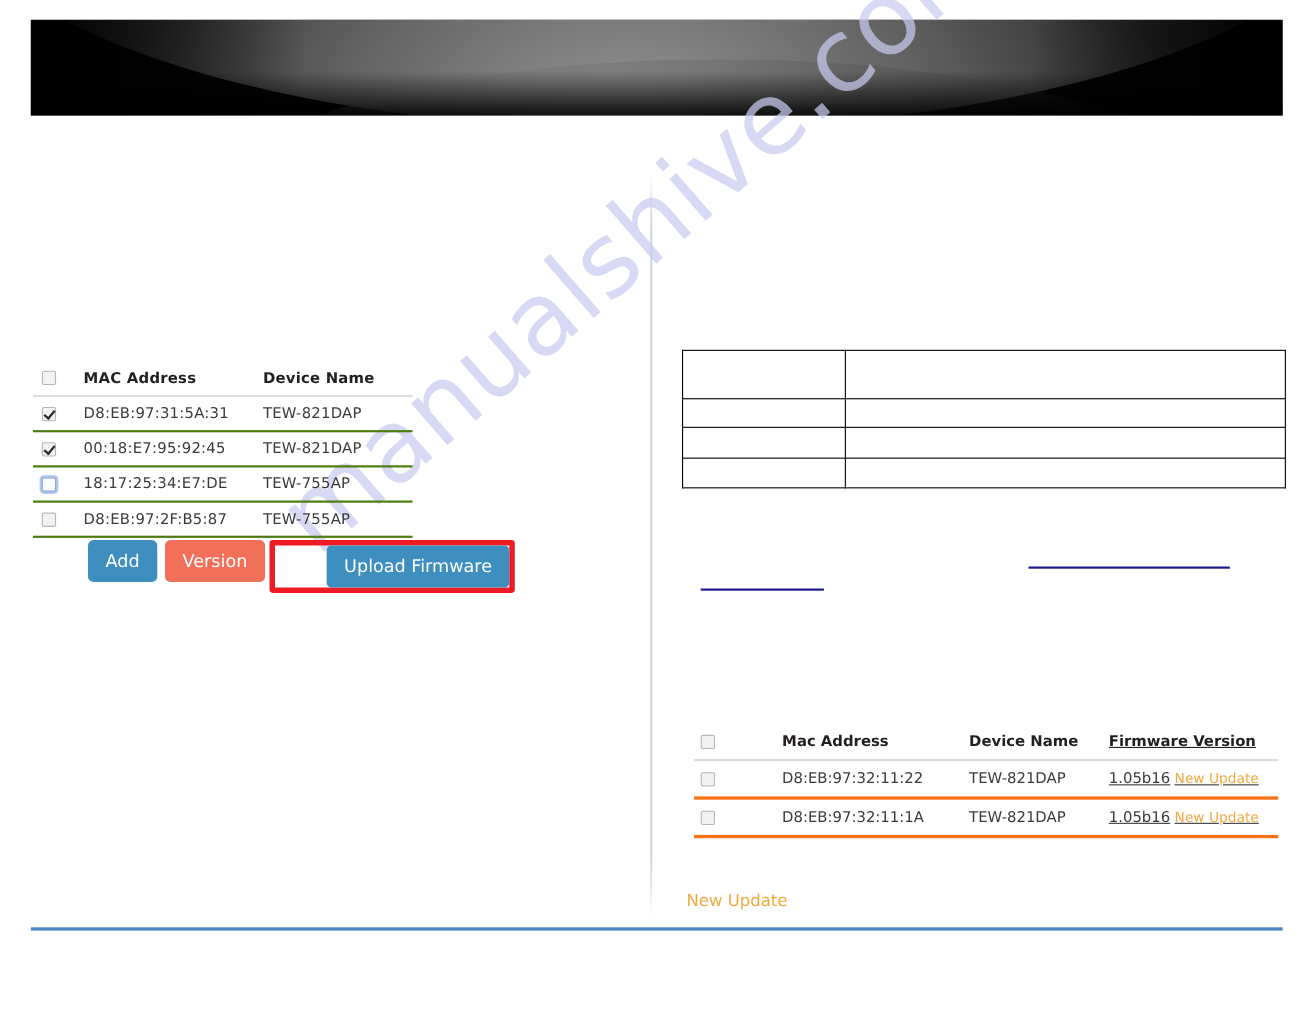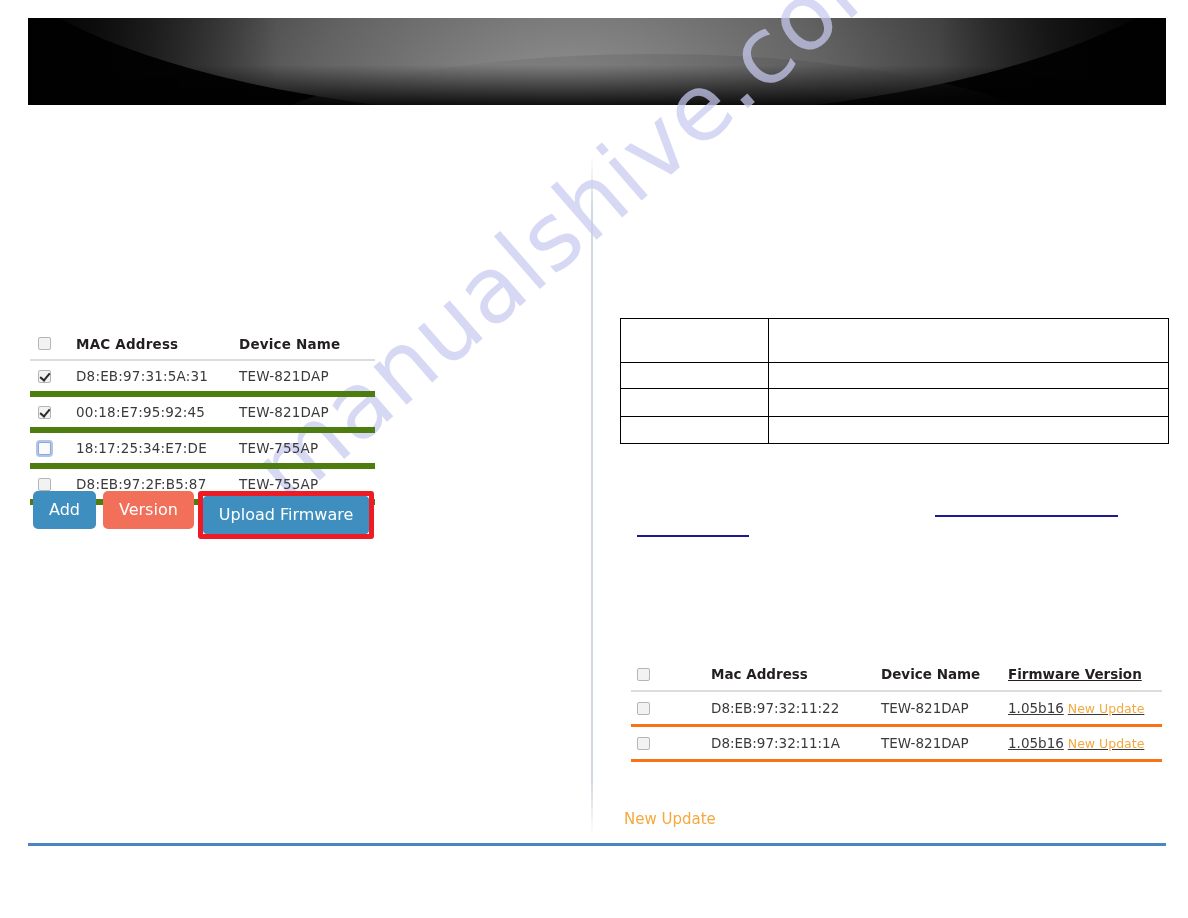--- a/index.html
+++ b/index.html
@@ -124,21 +124,21 @@
     position: absolute;
     left: 30px;
     top: 328px;
     width: 345px;
     z-index: 10;
   }
   .lt-row {
     display: flex;
     align-items: center;
     height: 30px;
-    border-bottom: 6px solid #4d7c0f;
+    border-bottom: 2px solid #4d7c0f;
   }
   .lt-row.header {
     border-bottom: 2px solid #dcdcdc;
     height: 31px;
   }
   .lt-cb {
     width: 46px;
     flex: 0 0 46px;
     display: flex;
     align-items: center;
@@ -209,21 +209,21 @@
     font-family: "DejaVu Sans", "Liberation Sans", sans-serif;
     font-size: 16px;
     height: 38px;
     line-height: 38px;
     padding: 0 16px;
     text-align: center;
     cursor: pointer;
     box-sizing: border-box;
     white-space: nowrap;
   }
-  .btn-blue   { background: #3e8fbf; }
+  .btn-blue   { background: #3e8fbf; margin-left: 47px; }
   .btn-red    { background: #f2705a; }
   .btn-spacer { width: 7px; }
   .upload-wrap {
     border: 5px solid #ee1b24;
     border-radius: 3px;
     padding: 0;
     margin-left: 4px;
     line-height: 0;
   }
   .upload-wrap .btn {

